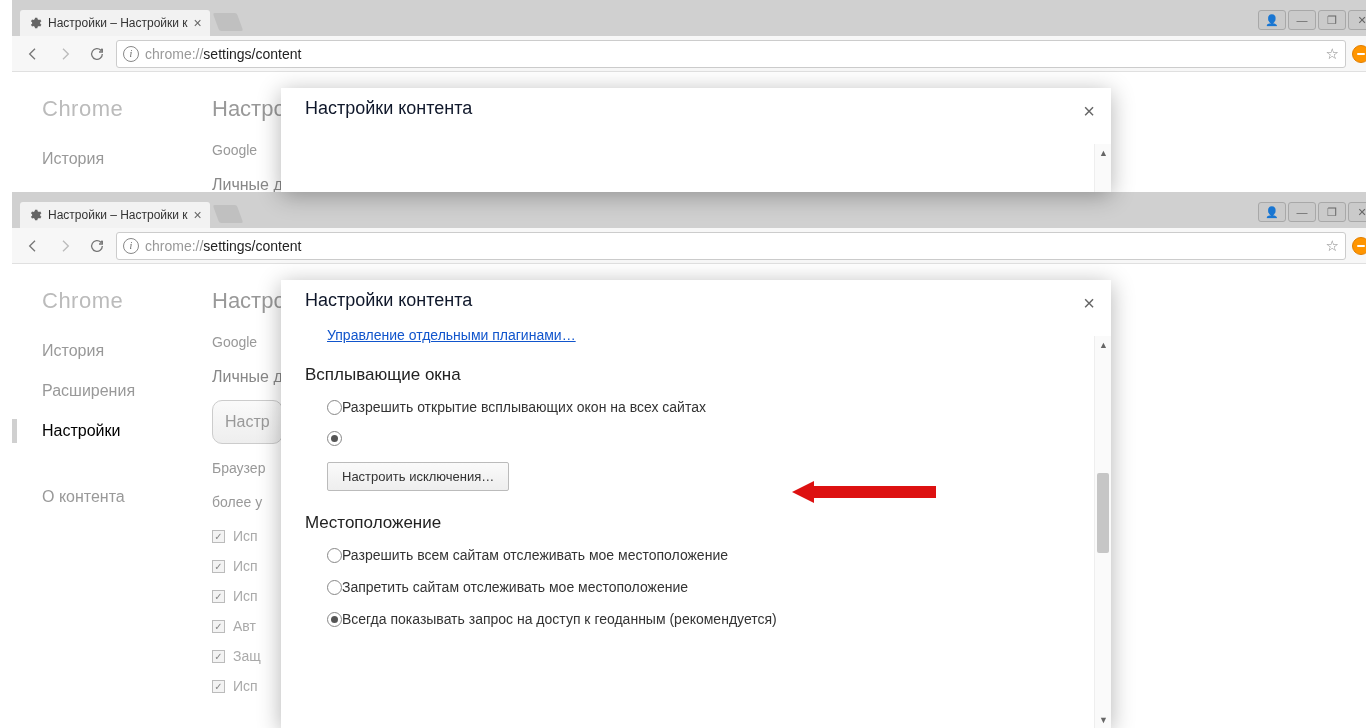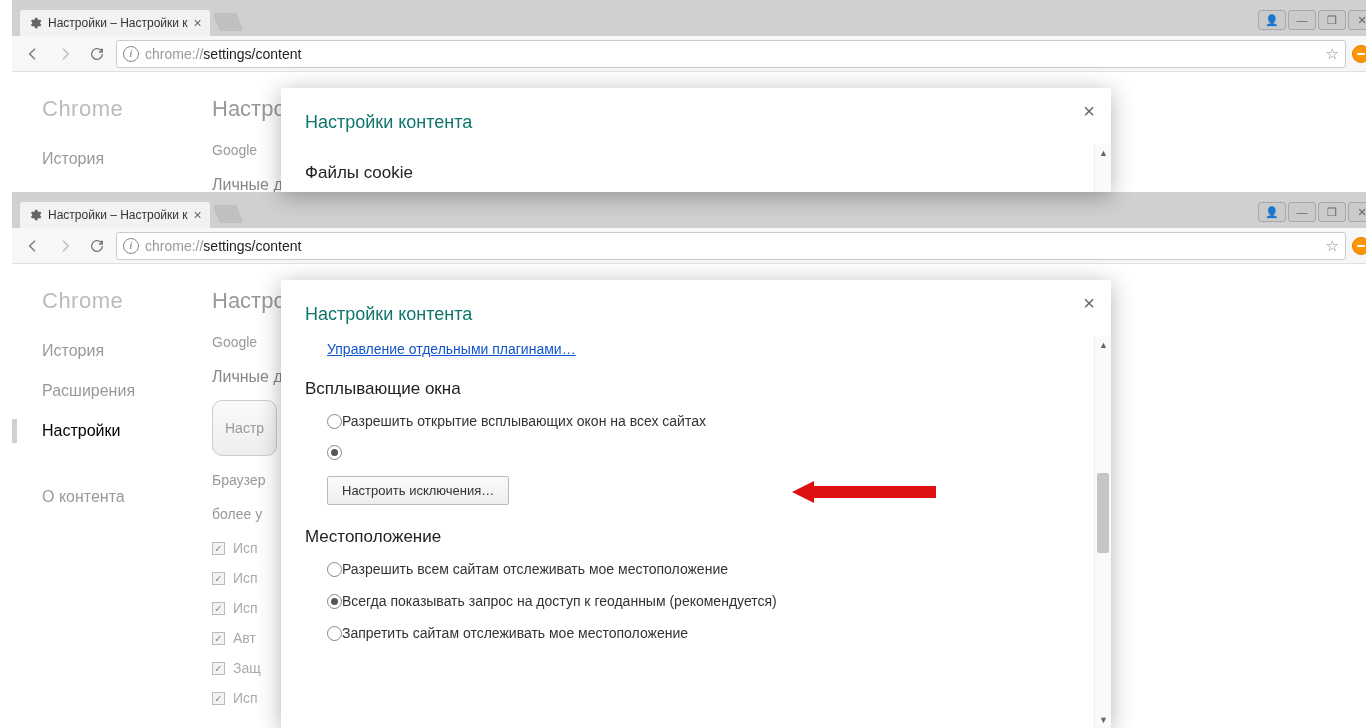--- a/index.html
+++ b/index.html
@@ -43,28 +43,28 @@
   .sideitem{font-size:16px;color:#999;margin-bottom:22px}
   .sideitem.active{color:#000000;position:relative}
   .sideitem.active::before{content:"";position:absolute;left:-30px;top:-3px;width:5px;height:24px;background:#d0d0d0}
 
   .content{flex:1;padding:20px 0 0 20px;color:#888}
   .content h1{font-size:22px;font-weight:400;color:#999;margin:4px 0 20px}
   .content h2{font-size:16px;font-weight:400;color:#888;margin:4px 0 14px}
   .content .row{font-size:14px;color:#999;margin-bottom:18px}
   .chk{display:flex;align-items:center;gap:8px;margin-bottom:14px;font-size:14px;color:#aaa}
   .chk .box{width:13px;height:13px;border:1px solid #bbb;background:#f3f3f3;display:flex;align-items:center;justify-content:center;font-size:10px;color:#888}
-  .smallbtn{display:inline-block;border:1px solid #ccc;background:linear-gradient(#fafafa,#eee);padding:19px 12px;font-size:14px;color:#999;border-radius:10px}
+  .smallbtn{display:inline-block;border:1px solid #ccc;background:linear-gradient(#fafafa,#eee);padding:12px 12px;font-size:16px;color:#999;border-radius:10px}
 
   
   .modal{position:absolute;left:269px;width:830px;background:#fff;box-shadow:0 4px 22px rgba(0,0,0,.3);z-index:10}
   .win.top .modal{top:88px;height:104px}
   .win.bot .modal{top:88px;height:448px}
 
-  .modal .mtitle{font-size:18px;color:#0f766e;padding:24px 28px 0 24px}
+  .modal .mtitle{font-size:18px;color:#0f172a;padding:10px 28px 0 24px}
   .modal .mclose{position:absolute;right:16px;top:12px;font-size:20px;color:#666;cursor:pointer}
   .modal .scroll{position:absolute;right:0;top:56px;bottom:0;width:17px;border-left:1px solid #eee;background:#fafafa}
   .modal .scroll .arr{width:17px;height:17px;display:flex;align-items:center;justify-content:center;font-size:9px;color:#666}
   .modal .scroll .track{position:absolute;top:17px;bottom:17px;left:0;right:0}
   .modal .scroll .thumb{position:absolute;left:2px;right:2px;background:#c6c6c6;border-radius:2px}
   .win.bot .modal .scroll .thumb{top:120px;height:80px}
 
   .modal .body{padding:8px 40px 0 24px;font-size:14px;color:#333}
   .modal .sec{font-size:17px;color:#222;margin:22px 0 14px 0}
   .modal .link{color:#1155cc;text-decoration:underline;margin:8px 0 0 22px;display:inline-block}
@@ -133,23 +133,20 @@
     <div class="content">
       <h1>Настрой</h1>
       <div class="row">Google</div>
       <h2>Личные д</h2>
     </div>
   </div>
 
   <div class="modal">
     <div class="mclose">×</div>
     <div class="mtitle">Настройки контента</div>
-    <div class="body">
-      <div class="sec">Файлы cookie</div>
-    </div>
     <div class="scroll">
       <div class="arr">▲</div>
     </div>
   </div>
 </div>
 
 <div class="win bot">
   <div class="titlebar"></div>
   <div class="tabstrip">
     <div class="tab">
@@ -252,26 +249,26 @@
         <span class="dot on"></span>
       </label>
       <span class="exbtn">Настроить исключения…</span>
 
       <div class="sec">Местоположение</div>
       <label class="radio">
         <span class="dot"></span>
         <span>Разрешить всем сайтам отслеживать мое местоположение</span>
       </label>
       <label class="radio">
+        <span class="dot"></span>
+        <span>Запретить сайтам отслеживать мое местоположение</span>
+      </label>
+      <label class="radio">
         <span class="dot on"></span>
         <span>Всегда показывать запрос на доступ к геоданным (рекомендуется)</span>
-      </label>
-      <label class="radio">
-        <span class="dot"></span>
-        <span>Запретить сайтам отслеживать мое местоположение</span>
       </label>
     </div>
     <div class="scroll">
       <div class="arr">▲</div>
       <div class="track">
           <div class="thumb"></div>
         </div>
       <div class="arr" style="position:absolute;bottom:0">▼</div>
     </div>
   </div>

